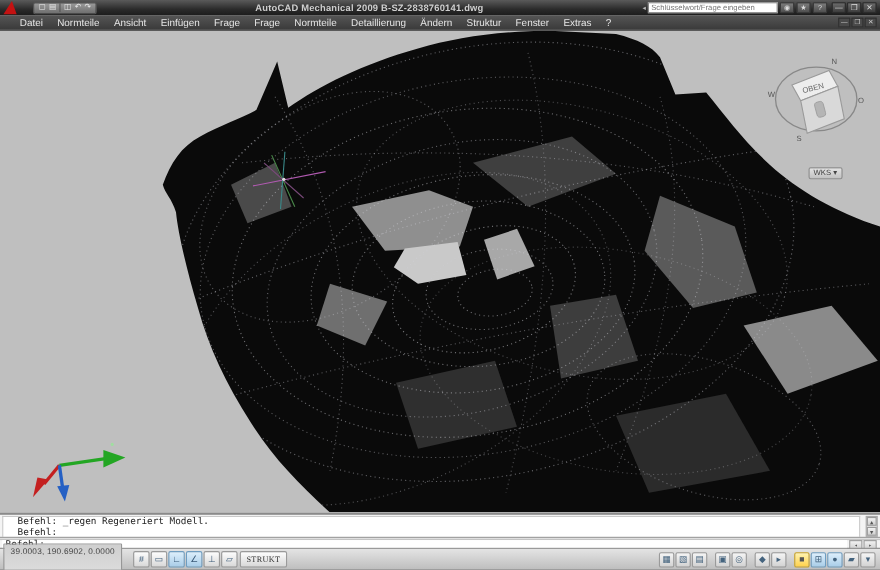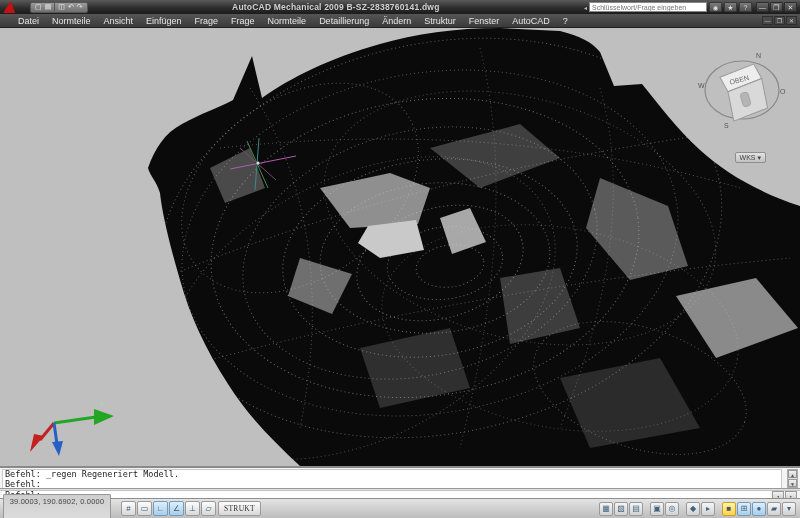--- a/index.html
+++ b/index.html
@@ -84,21 +84,21 @@
   
   #cmdwin{
     position:absolute;left:0;top:466px;width:800px;height:32px;
     background:#f4f4f4;border-top:2px solid #8a8a8a;
     font-family:"DejaVu Sans Mono","Liberation Mono",monospace;
     font-size:8.5px;color:#222;
   }
   #cmd-history{
     position:absolute;left:2px;top:1px;right:18px;height:19px;
     background:#fff;border:1px solid #c9c9c9;border-bottom:none;
-    line-height:9.5px;padding-left:2px;overflow:hidden;white-space:pre;
+    line-height:9.5px;padding-left:13px;overflow:hidden;white-space:pre;
   }
   #cmd-vscroll{
     position:absolute;right:2px;top:1px;width:11px;height:19px;
     background:#e0e0e0;border:1px solid #aaa;
     display:flex;flex-direction:column;justify-content:space-between;
   }
   .scr-btn{
     height:8px;font-size:5px;line-height:8px;text-align:center;color:#555;
     background:linear-gradient(#f2f2f2,#cfcfcf);border:1px solid #999;
   }
@@ -189,21 +189,21 @@
       <span class="menu-item">Normteile</span>
       <span class="menu-item">Ansicht</span>
       <span class="menu-item">Einfügen</span>
       <span class="menu-item">Frage</span>
       <span class="menu-item">Frage</span>
       <span class="menu-item">Normteile</span>
       <span class="menu-item">Detaillierung</span>
       <span class="menu-item">Ändern</span>
       <span class="menu-item">Struktur</span>
       <span class="menu-item">Fenster</span>
-      <span class="menu-item">AutoCAD</span>
+      <span class="menu-item">Extras</span>
       <span class="menu-item">?</span>
     </div>
     <div class="doc-controls">
       <span class="doc-btn">—</span>
       <span class="doc-btn">❐</span>
       <span class="doc-btn">✕</span>
     </div>
   </div>
 
   <div id="viewport">

